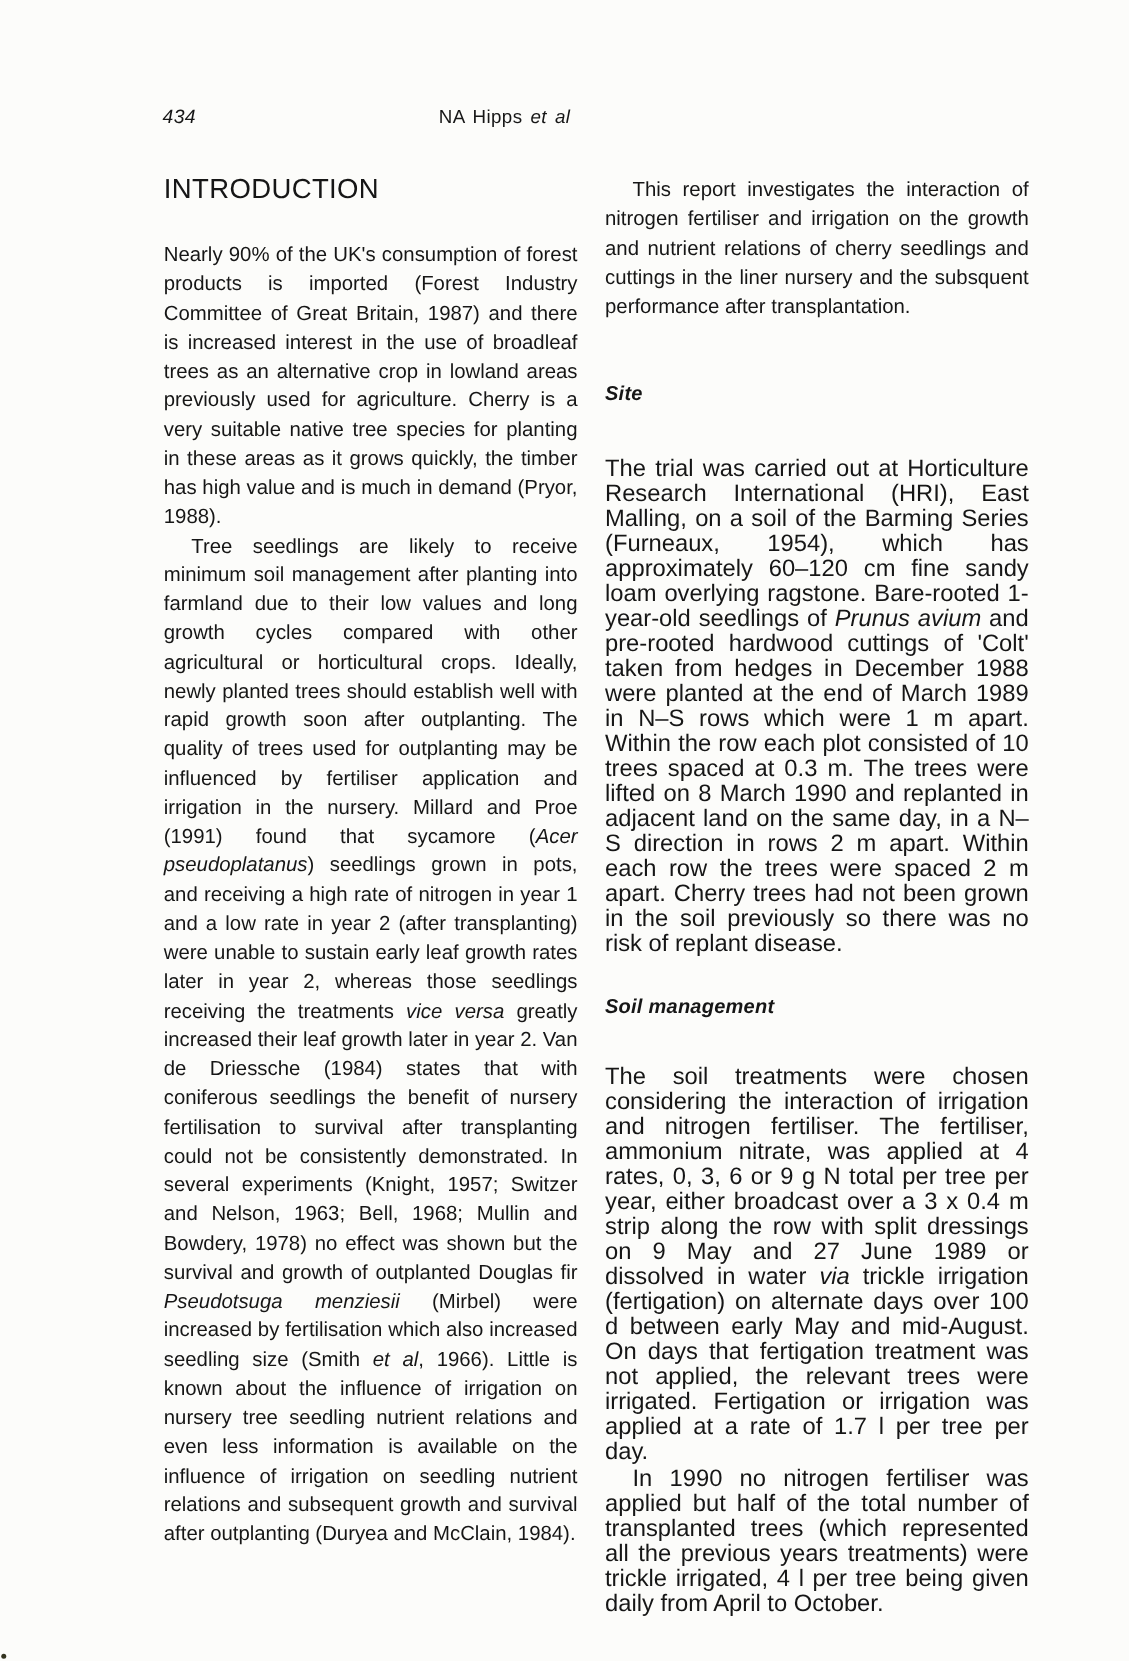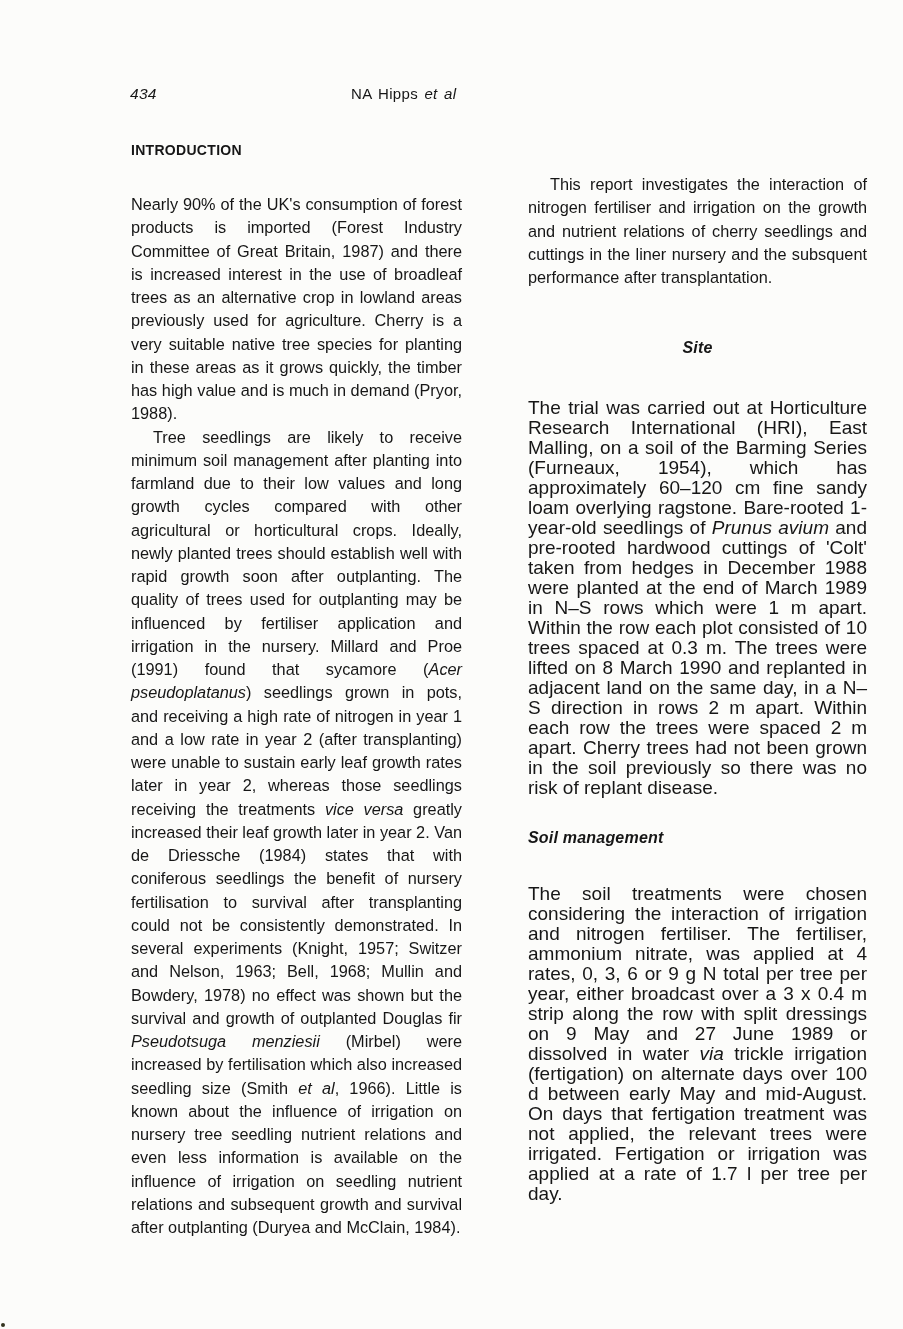--- a/index.html
+++ b/index.html
@@ -17,41 +17,41 @@
     position: absolute; left: 130px; top: 85px;
     font-size: 15.5px; letter-spacing: 0.3px; font-style: italic;
   }
   .running-head {
     position: absolute; left: 351px; top: 85px;
     font-size: 15px; letter-spacing: 0.3px; word-spacing: 2px;
   }
 
   .col { position: absolute; top: 141px; }
   .col-left  { left: 131px; width: 331px; }
-  .col-right { left: 528px; width: 339px; margin-top: 32px; }
+  .col-right { left: 484px; width: 339px; }
 
   .h1 {
-    font-size: 14px; font-weight: bold; font-style: normal;
+    font-size: 22px; font-weight: normal; font-style: normal;
     letter-spacing: 0.3px; line-height: 19px;
     margin: 0 0 33px 0;
   }
   .h2 {
     font-size: 16px; font-weight: bold; font-style: italic;
     line-height: 18px; letter-spacing: 0.2px;
     margin: 0;
   }
   .p { margin: 0; text-align: justify; }
   .body  { font-size: 16.3px; line-height: 23.25px; }
   .small { font-size: 19px; line-height: 20px; }
   .indent { text-indent: 22px; }
   .it { font-style: italic; }
 
   
   [data-name="materials-and-methods-heading"] { margin-top: 49px; }
-  [data-name="site-heading"]                  { margin-top: 50px; margin-bottom: 41px; text-align: center; }
+  [data-name="site-heading"]                  { margin-top: 50px; margin-bottom: 41px; }
   [data-name="soil-treatments-heading"]       { margin-top: 31px; margin-bottom: 37px; }
   [data-name="irrigation-1990-paragraph"]     { margin-top: 2px; }
 
   .scan-dot {
     position: absolute; left: 1px; top: 1323px;
     width: 4px; height: 4px; border-radius: 50%;
     background: #33331f;
   }
 </style>
 </head>
@@ -68,17 +68,18 @@
       <p class="p p body" data-name="intro-paragraph-1"><span data-name="text">Nearly 90% of the UK's consumption of forest products is imported (Forest Industry Committee of Great Britain, 1987) and there is increased interest in the use of broadleaf trees as an alternative crop in lowland areas previously used for agriculture. Cherry is a very suitable native tree species for planting in these areas as it grows quickly, the timber has high value and is much in demand (Pryor, 1988).</span></p>
       <p class="p p body indent" data-name="intro-paragraph-2"><span data-name="text">Tree seedlings are likely to receive minimum soil management after planting into farmland due to their low values and long growth cycles compared with other agricultural or horticultural crops. Ideally, newly planted trees should establish well with rapid growth soon after outplanting. The quality of trees used for outplanting may be influenced by fertiliser application and irrigation in the nursery. Millard and Proe (1991) found that sycamore (</span><span class="it" data-name="italic-text">Acer pseudoplatanus</span><span data-name="text">) seedlings grown in pots, and receiving a high rate of nitrogen in year 1 and a low rate in year 2 (after transplanting) were unable to sustain early leaf growth rates later in year 2, whereas those seedlings receiving the treatments </span><span class="it" data-name="italic-text">vice versa</span><span data-name="text"> greatly increased their leaf growth later in year 2. Van de Driessche (1984) states that with coniferous seedlings the benefit of nursery fertilisation to survival after transplanting could not be consistently demonstrated. In several experiments (Knight, 1957; Switzer and Nelson, 1963; Bell, 1968; Mullin and Bowdery, 1978) no effect was shown but the survival and growth of outplanted Douglas fir </span><span class="it" data-name="italic-text">Pseudotsuga menziesii</span><span data-name="text"> (Mirbel) were increased by fertilisation which also increased seedling size (Smith </span><span class="it" data-name="italic-text">et al</span><span data-name="text">, 1966). Little is known about the influence of irrigation on nursery tree seedling nutrient relations and even less information is available on the influence of irrigation on seedling nutrient relations and subsequent growth and survival after outplanting (Duryea and McClain, 1984).</span></p>
     </div>
 
   <div class="col col-right" data-name="right-column">
       <p class="p p body indent" data-name="report-scope-paragraph"><span data-name="text">This report investigates the interaction of nitrogen fertiliser and irrigation on the growth and nutrient relations of cherry seedlings and cuttings in the liner nursery and the subsquent performance after transplantation.</span></p>
       <h3 class="h2" data-name="site-heading">Site</h3>
       <p class="p p small" data-name="site-paragraph"><span data-name="text">The trial was carried out at Horticulture Research International (HRI), East Malling, on a soil of the Barming Series (Furneaux, 1954), which has approximately 60–120 cm fine sandy loam overlying ragstone. Bare-rooted 1-year-old seedlings of </span><span class="it" data-name="italic-text">Prunus avium</span><span data-name="text"> and pre-rooted hardwood cuttings of 'Colt' taken from hedges in December 1988 were planted at the end of March 1989 in N–S rows which were 1 m apart. Within the row each plot consisted of 10 trees spaced at 0.3 m. The trees were lifted on 8 March 1990 and replanted in adjacent land on the same day, in a N–S direction in rows 2 m apart. Within each row the trees were spaced 2 m apart. Cherry trees had not been grown in the soil previously so there was no risk of replant disease.</span></p>
       <h3 class="h2" data-name="soil-treatments-heading">Soil management</h3>
       <p class="p p small" data-name="soil-treatments-paragraph"><span data-name="text">The soil treatments were chosen considering the interaction of irrigation and nitrogen fertiliser. The fertiliser, ammonium nitrate, was applied at 4 rates, 0, 3, 6 or 9 g N total per tree per year, either broadcast over a 3 x 0.4 m strip along the row with split dressings on 9 May and 27 June 1989 or dissolved in water </span><span class="it" data-name="italic-text">via</span><span data-name="text"> trickle irrigation (fertigation) on alternate days over 100 d between early May and mid-August. On days that fertigation treatment was not applied, the relevant trees were irrigated. Fertigation or irrigation was applied at a rate of 1.7 l per tree per day.</span></p>
+      <p class="p p small indent" data-name="irrigation-1990-paragraph"><span data-name="text">In 1990 no nitrogen fertiliser was applied but half of the total number of transplanted trees (which represented all the previous years treatments) were trickle irrigated, 4 l per tree being given daily from April to October.</span></p>
     </div>
 
   <div class="scan-dot" data-name="scan-artifact-dot"></div>
 
 </div>
 
 </body></html>

